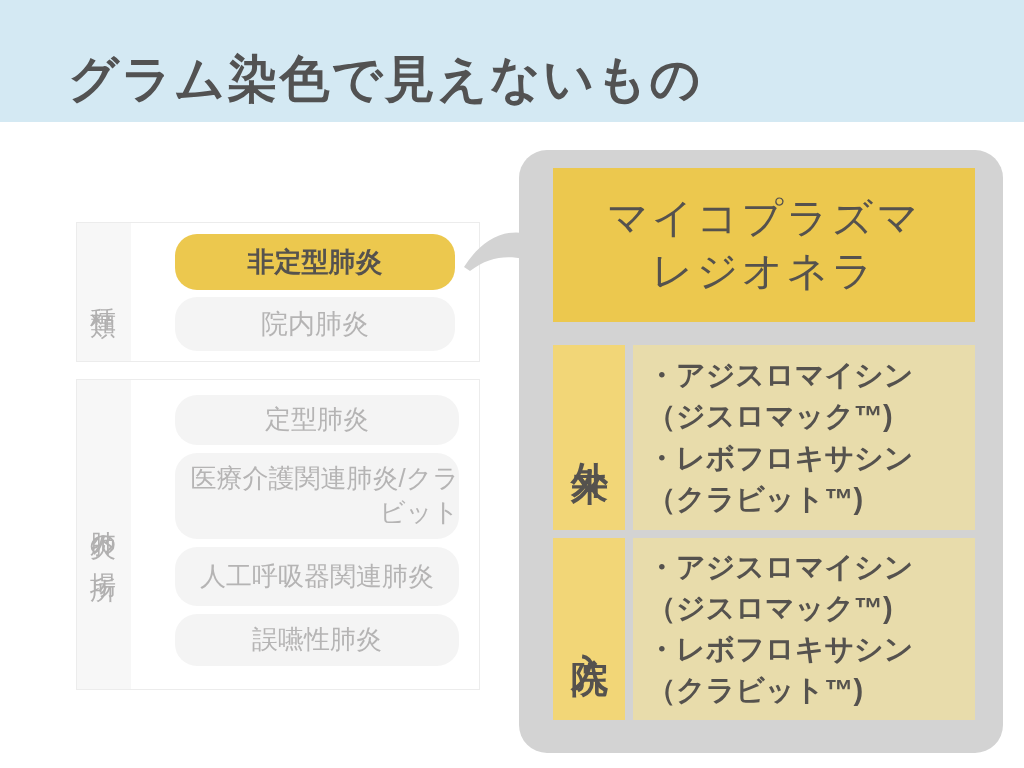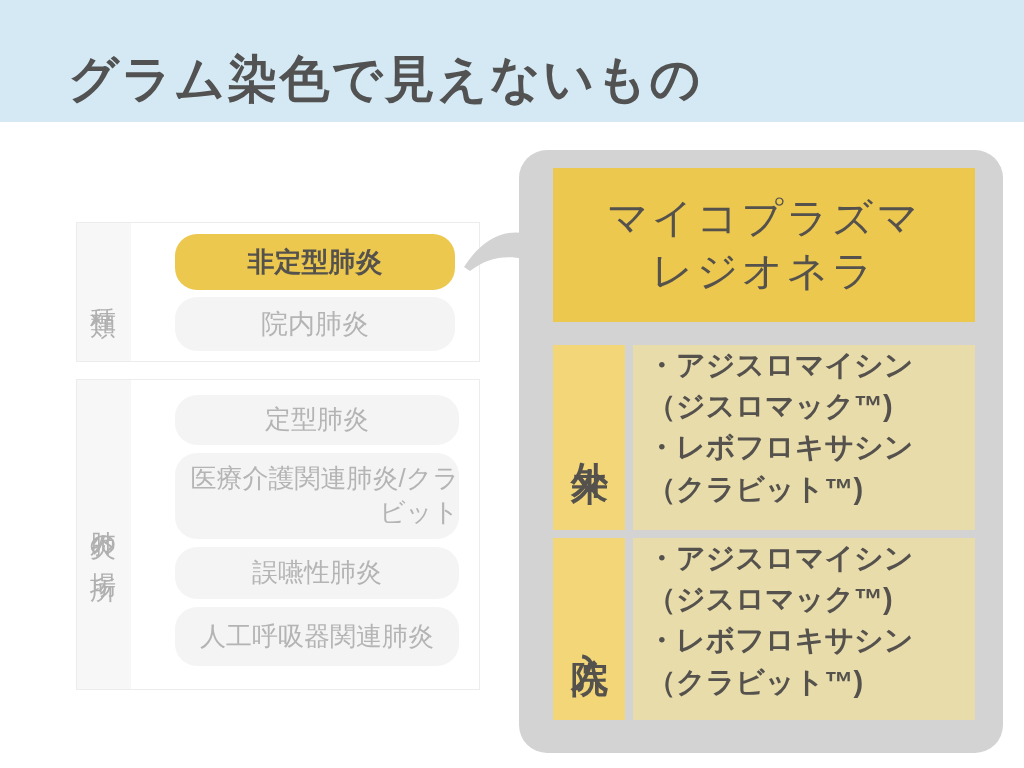--- a/index.html
+++ b/index.html
@@ -105,21 +105,21 @@
     flex:0 0 72px;width:72px;
     background:var(--label-yellow);
     display:flex;align-items:center;justify-content:center;
     writing-mode:vertical-rl;text-orientation:upright;
     font-size:37px;font-weight:bold;color:var(--dark-text);
     letter-spacing:6px;
   }
   .setting-drugs{
     flex:1;margin-left:8px;
     background:var(--tan);
-    display:flex;flex-direction:column;
+    display:flex;flex-direction:column;justify-content:center;
     padding-left:14px;
   }
   .drug-line{
     font-size:29px;font-weight:bold;color:var(--dark-text);
     line-height:1.42;white-space:nowrap;
   }
 </style>
 </head>
 <body>
 
@@ -133,22 +133,22 @@
     <div class="row row-hl">非定型肺炎</div>
     <div class="row row-dim">院内肺炎</div>
   </div>
 </section>
 
 <section class="panel panel-loc">
   <div class="vlabel">肺炎の場所</div>
   <div class="panel-rows">
     <div class="row row-dim loc-r1">定型肺炎</div>
     <div class="row row-dim loc-r2">医療介護関連肺炎/クラビット</div>
+    <div class="row row-dim loc-r4">人工呼吸器関連肺炎</div>
     <div class="row row-dim loc-r3">誤嚥性肺炎</div>
-    <div class="row row-dim loc-r4">人工呼吸器関連肺炎</div>
   </div>
 </section>
 
 <svg class="callout-tail" viewBox="0 0 60 42" xmlns="http://www.w3.org/2000/svg" aria-hidden="true">
   <path d="M60 2 C34 -2 14 14 0 36 L6 40 C24 26 42 24 60 28 Z" fill="#d3d3d3"></path>
 </svg>
 
 <aside class="callout">
 
   <div class="pathogen-box">

